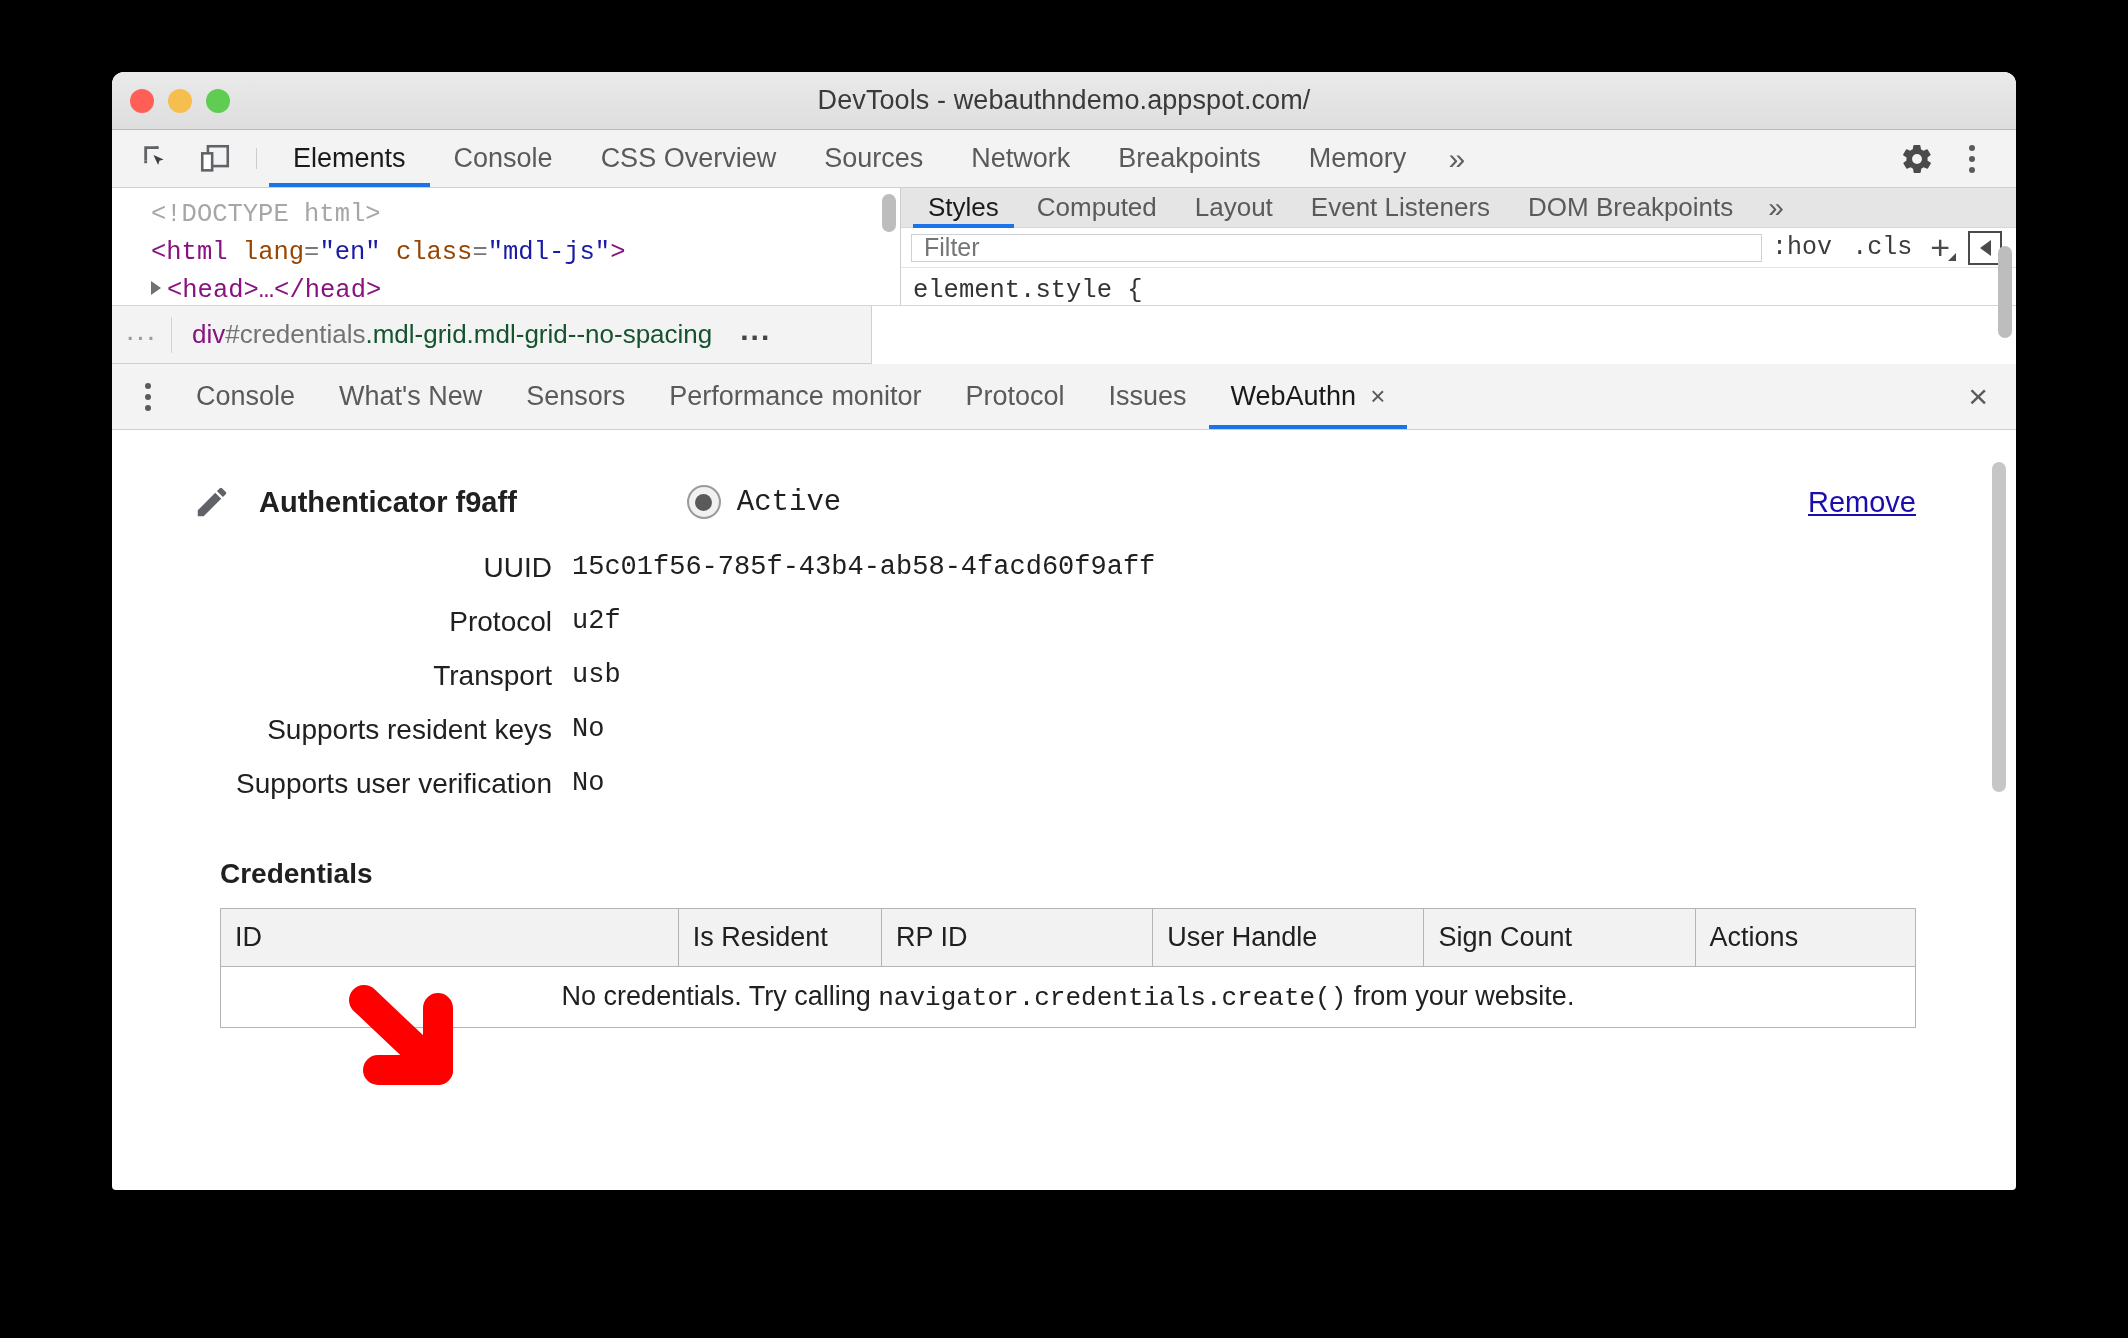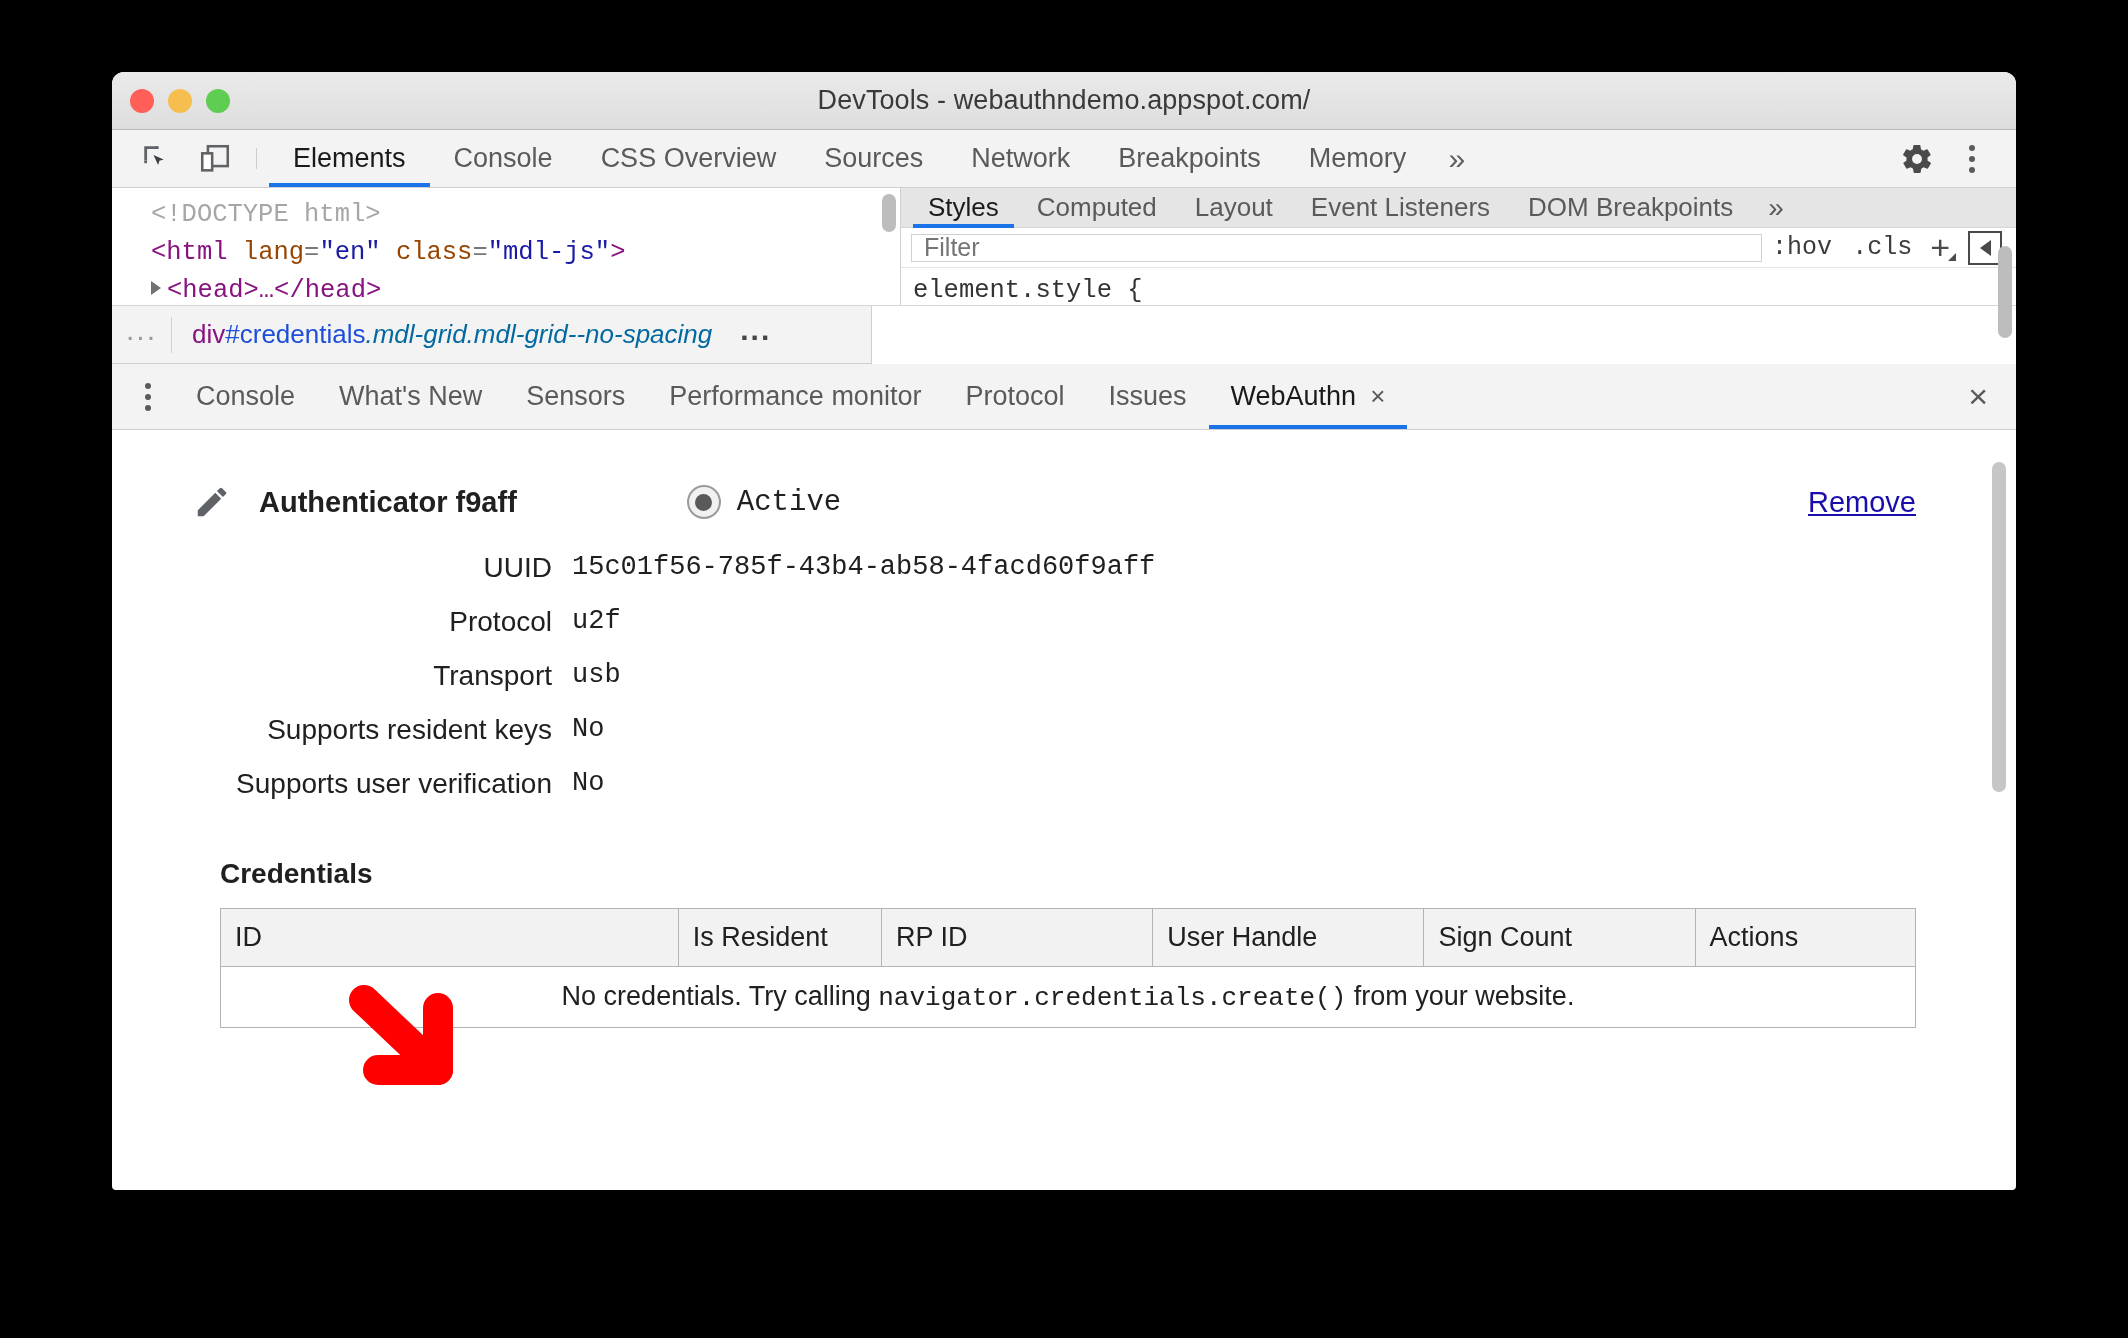--- a/index.html
+++ b/index.html
@@ -250,22 +250,22 @@
     padding: 0 14px 10px 14px;
     letter-spacing: 2px;
   }
   .crumb-div { width:1px; height:36px; background:#d3d3d3; }
   #crumb-main {
     font-size: 26px;
     padding: 0 20px;
     white-space: nowrap;
   }
   .c-tag { color: #881280; }
-  .c-id  { color: #1d4ed8; }
-  .c-cls { color: #0369a1; font-style: italic; }
+  .c-id  { color: #737373; }
+  .c-cls { color: #14532d; }
   .crumb-ell2 {
     color: #444;
     font-size: 30px;
     padding: 0 14px 10px 8px;
     letter-spacing: 2px;
     font-weight: bold;
   }
 
   
   #drawertabs {

